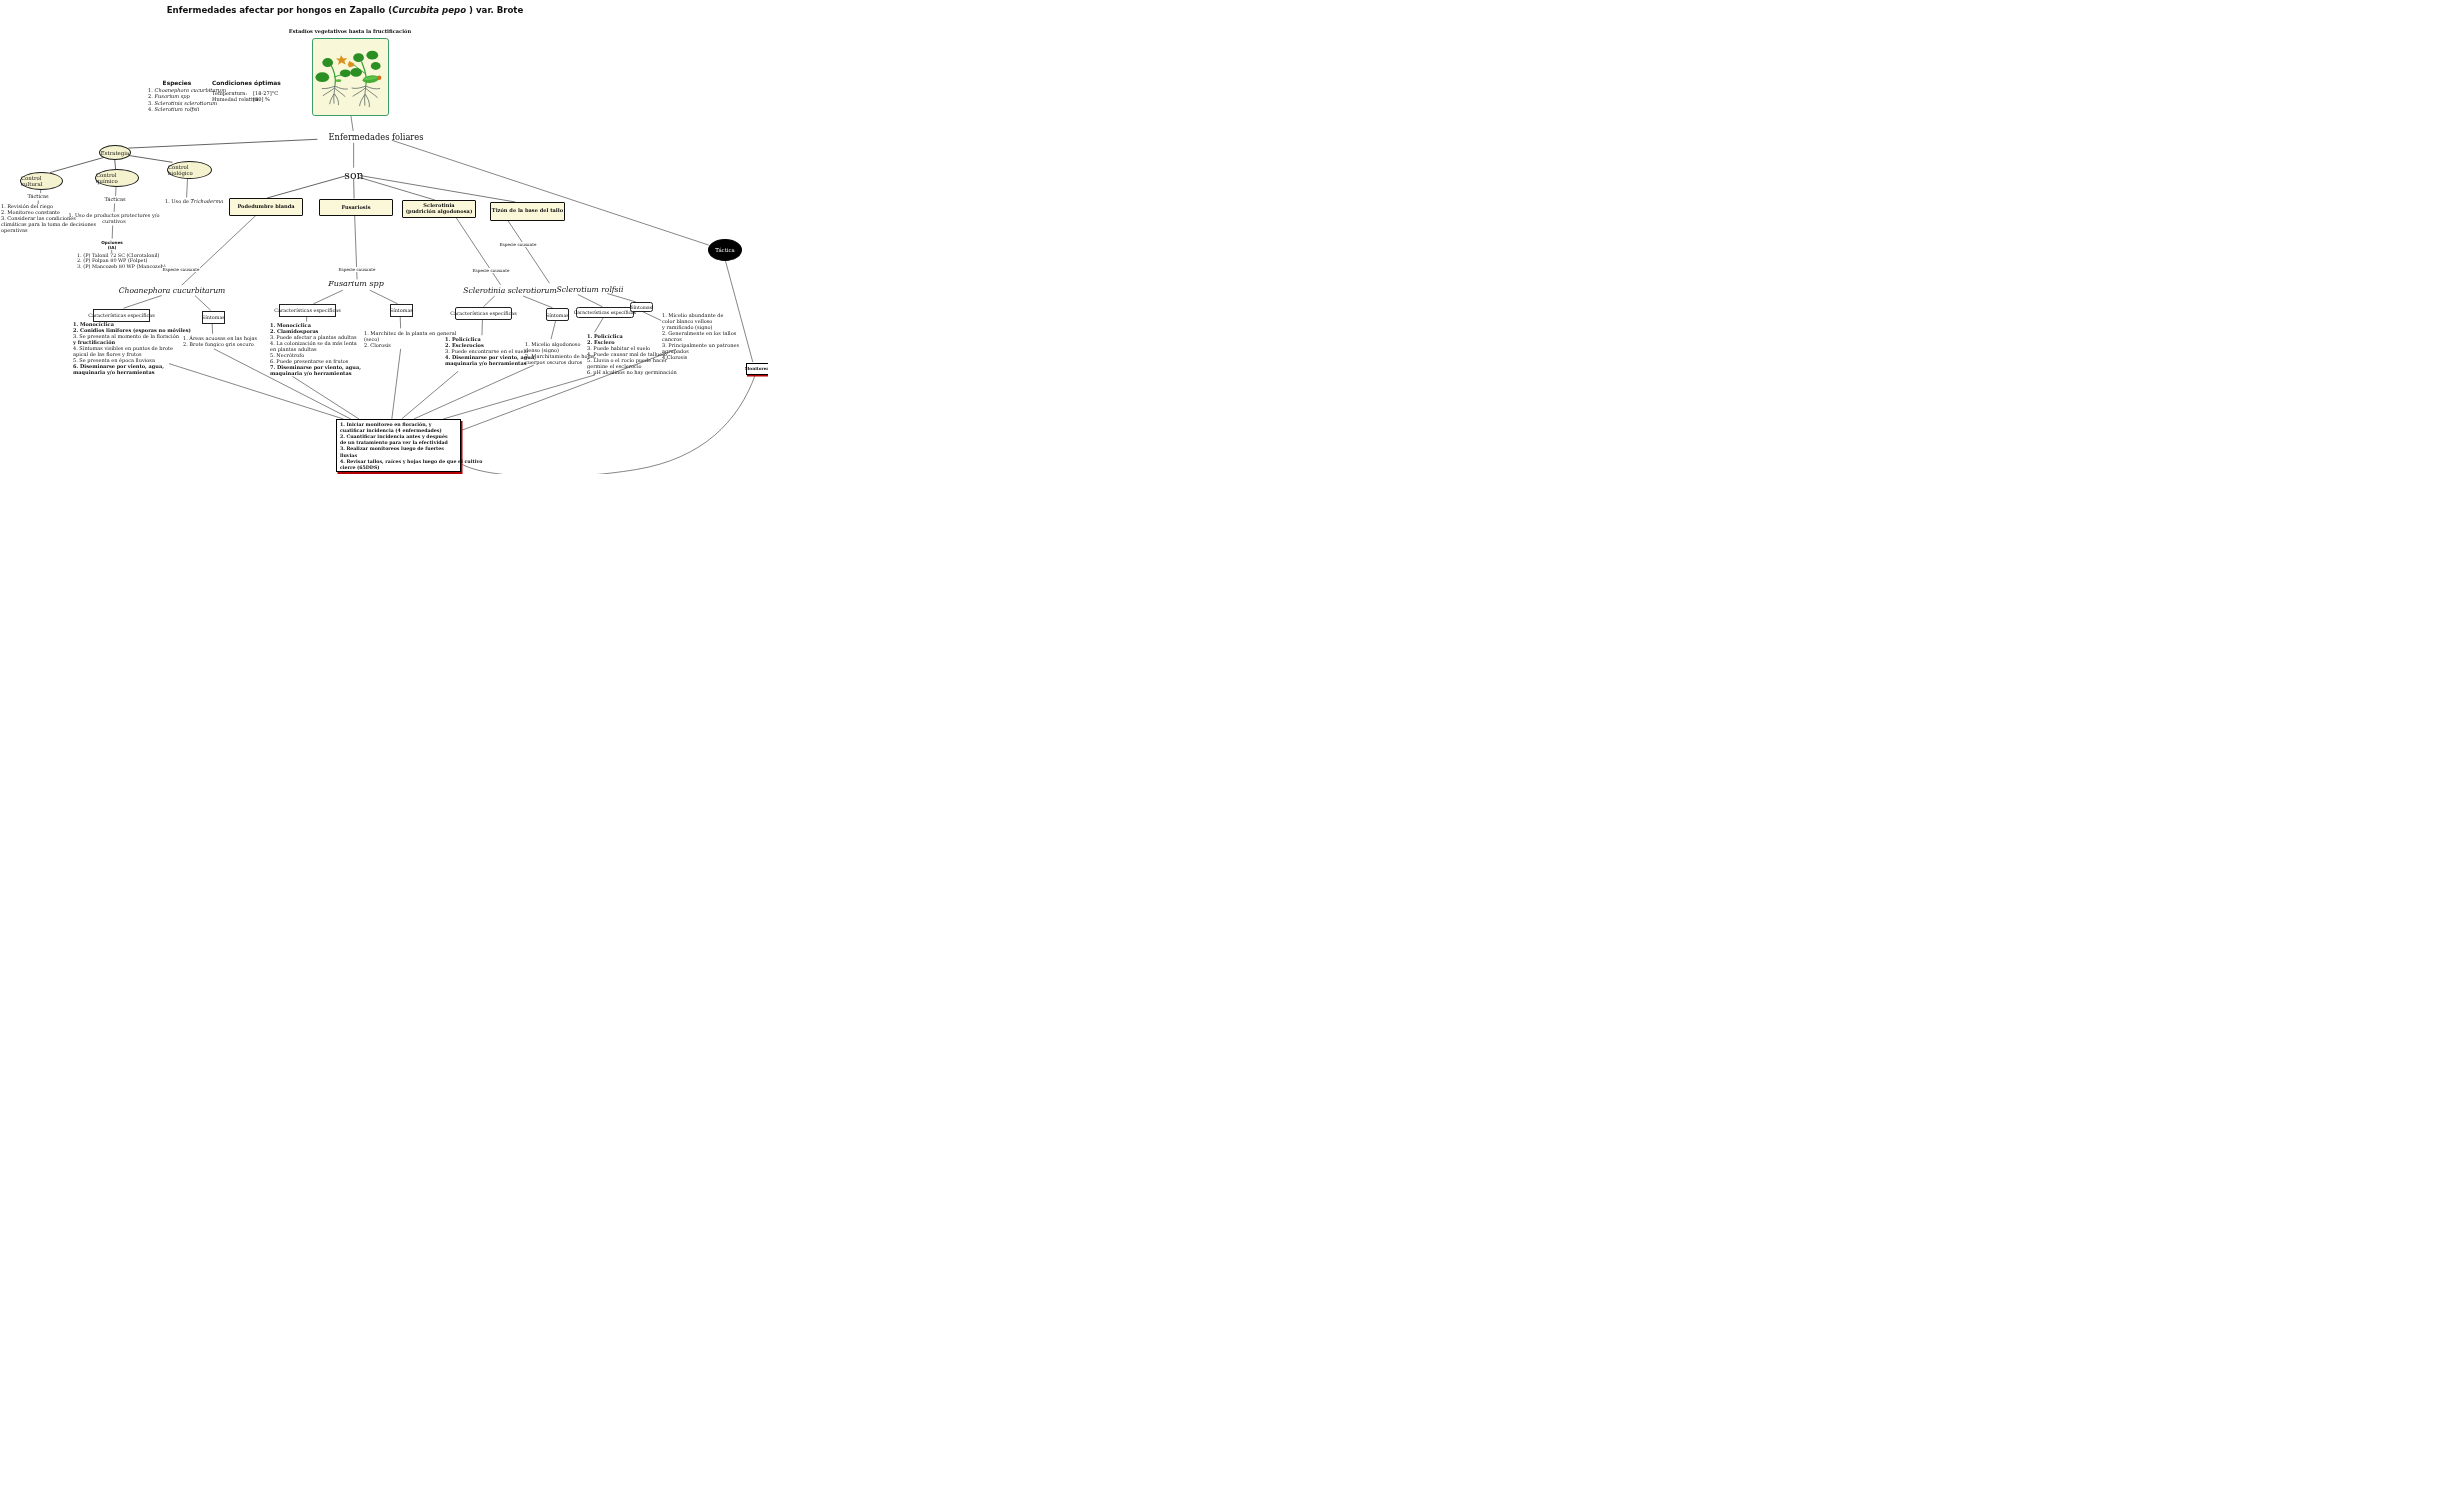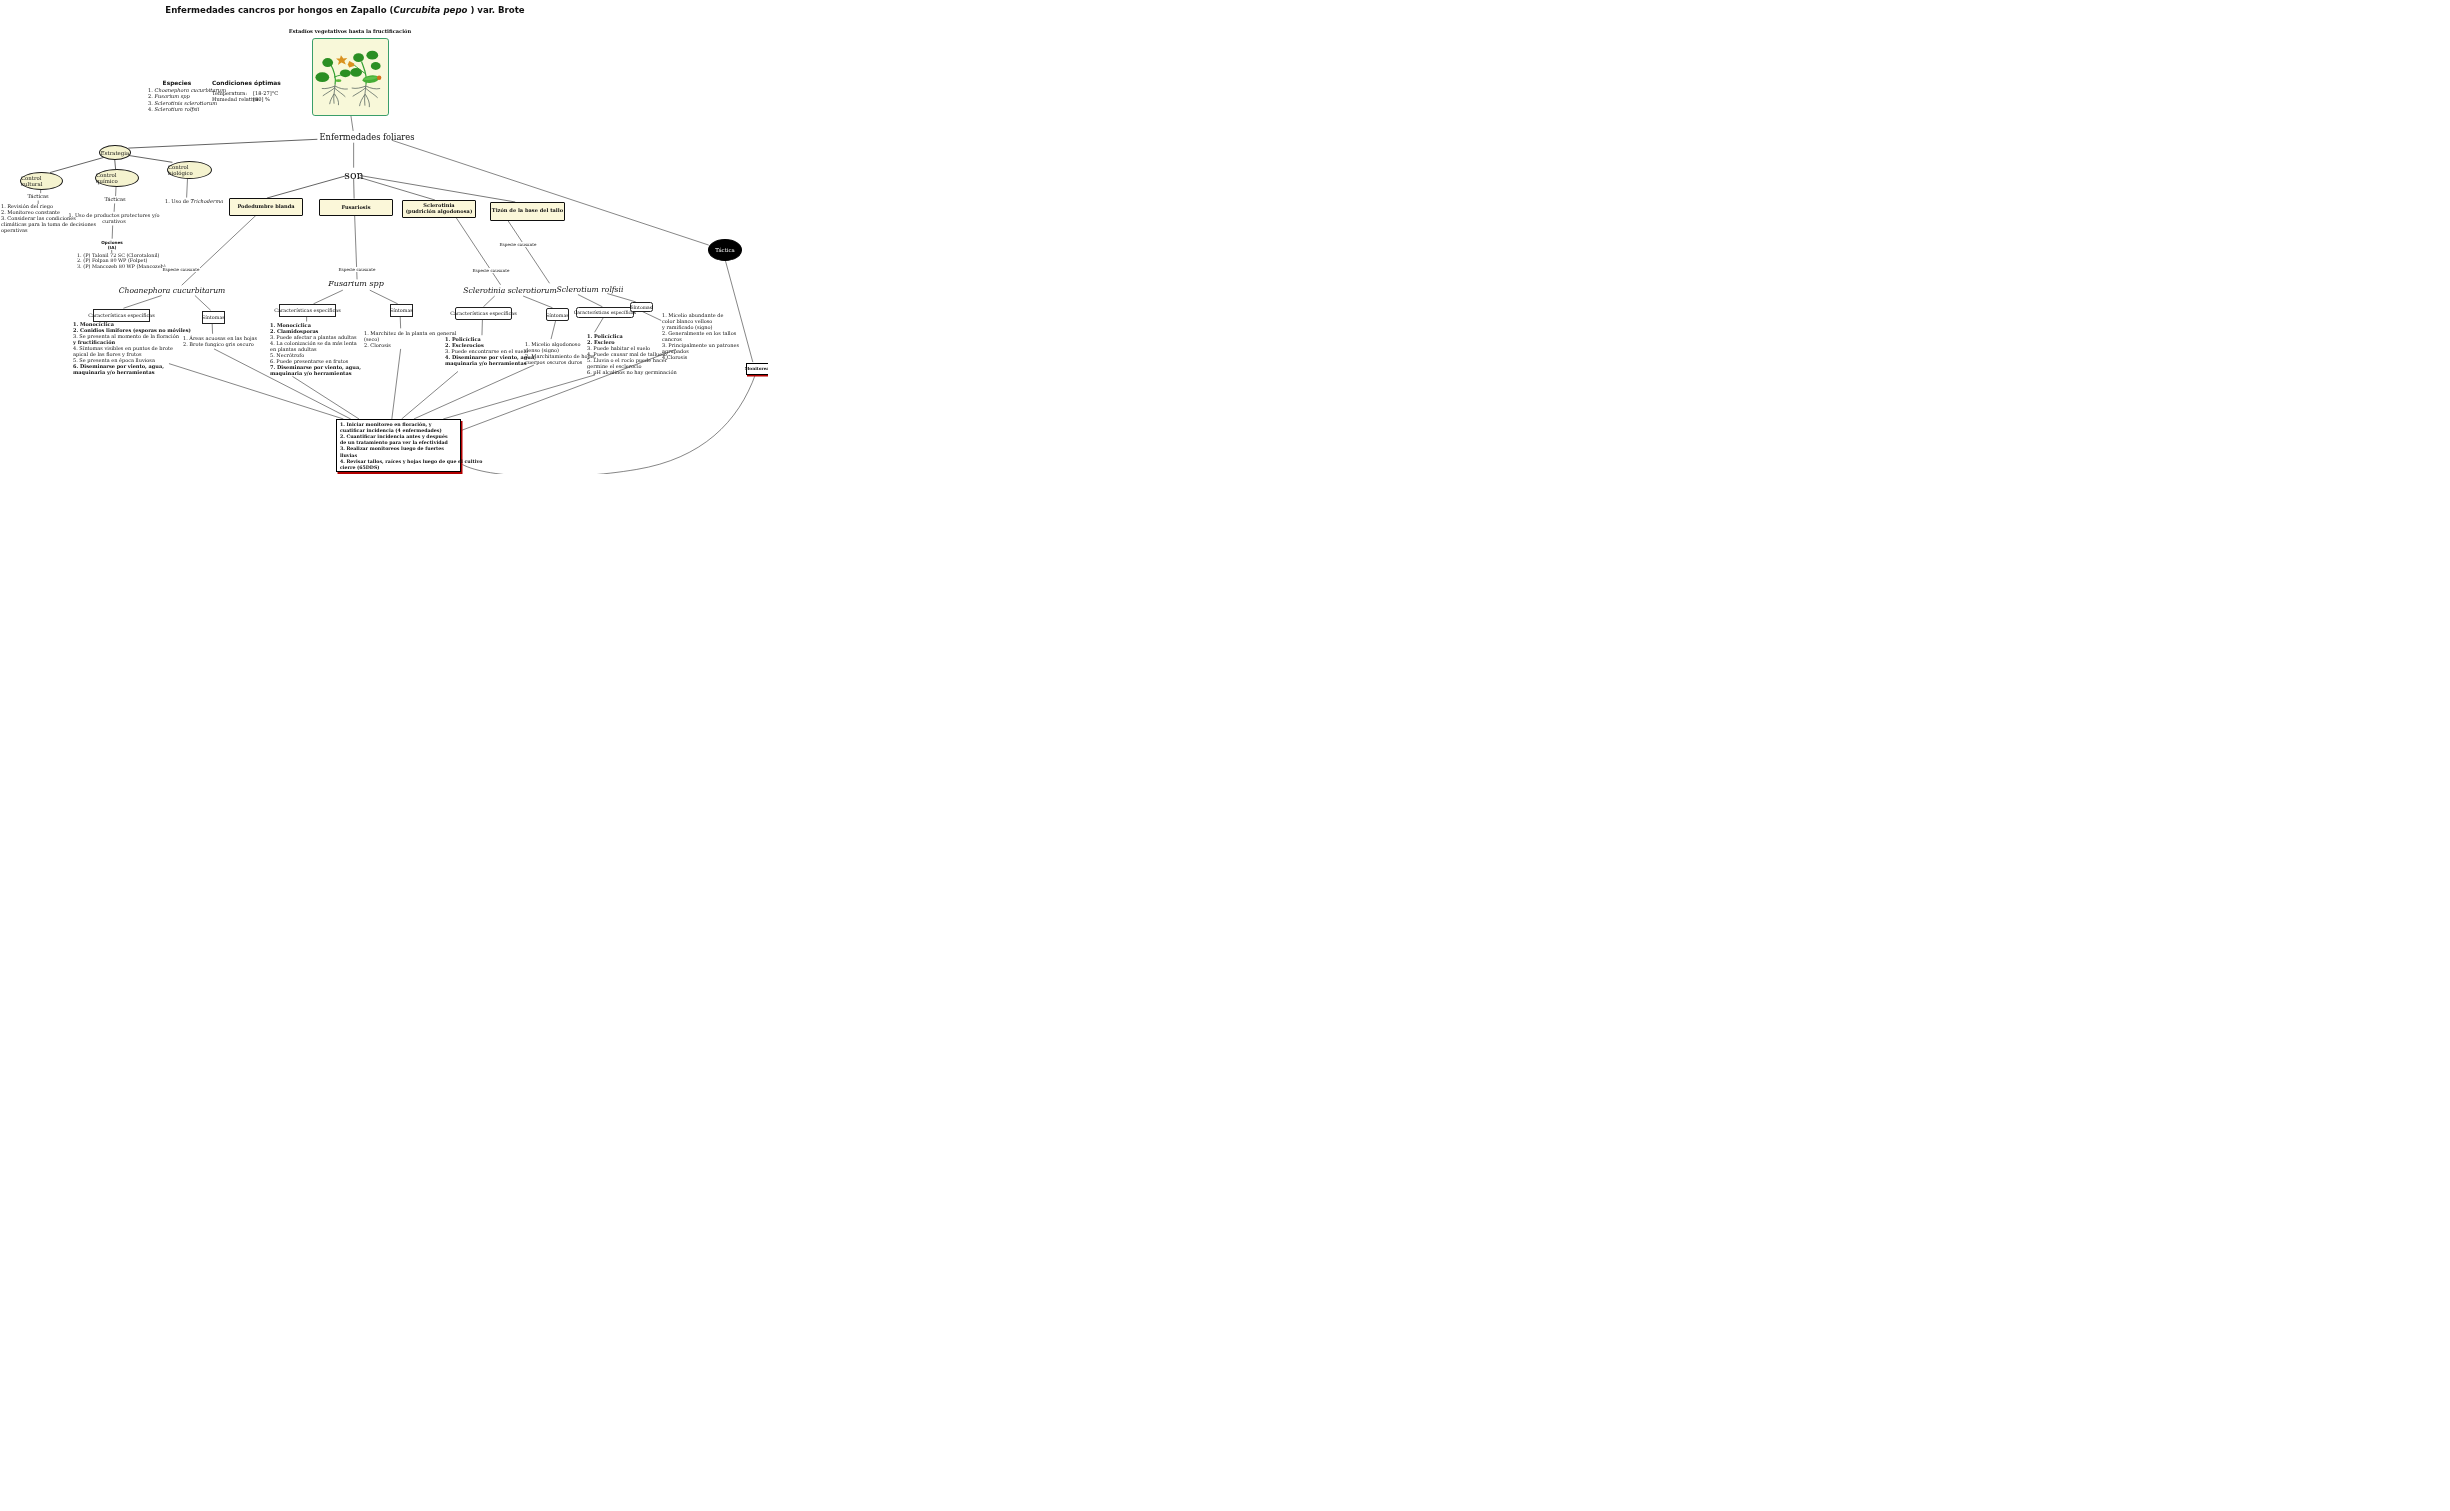--- a/index.html
+++ b/index.html
@@ -87,21 +87,21 @@
       <line x1="1090" y1="745" x2="845" y2="855"></line>
       <line x1="1215" y1="765" x2="905" y2="855"></line>
       <line x1="1380" y1="713" x2="943" y2="878"></line>
 
       <line x1="1480" y1="528" x2="1537" y2="739"></line>
       <path d="M 1543 762 C 1508 862, 1432 936, 1300 958 C 1158 982, 996 976, 944 948"></path>
     </g>
   </svg>
 
   <div class="abs ctr sans" style="left:345px;top:4.9px;font-size:8.6px;font-weight:700;white-space:nowrap;">
-    <span>Enfermedades cancros por hongos en Zapallo (</span><span class="it">Curcubita pepo</span><span> ) var. Brote</span>
+    <span>Enfermedades afectar por hongos en Zapallo (</span><span class="it">Curcubita pepo</span><span> ) var. Brote</span>
   </div>
 
   <div class="abs ctr" style="left:350px;top:28px;font-size:5.1px;font-weight:600;white-space:nowrap;">Estadíos vegetativos hasta la fructificación</div>
 
   <div class="abs" style="left:312px;top:38px;width:75px;height:76px;background:#f8f8d9;
        border:1px solid #3a9e6a;border-radius:2.9px;">
     <svg width="73" height="74" viewBox="0 0 149 151">
 
       <g stroke="#44524f" stroke-width="1.4" fill="none">
         <path d="M45 93 C44 108 41 118 43 132"></path>
@@ -155,21 +155,21 @@
       <div class="ln"><span>3. </span><span class="it">Sclerotinia sclerotiorum</span></div>
       <div class="ln"><span>4. </span><span class="it">Sclerotium rolfsii</span></div>
     </div>
 
   <div class="abs sans" style="left:212px;top:80px;font-size:5.9px;font-weight:700;white-space:nowrap;">Condiciones óptimas</div>
   <div class="abs" style="left:212px;top:90px;font-size:5.1px;white-space:nowrap;">Temperatura:</div>
   <div class="abs" style="left:253px;top:90px;font-size:5.1px;white-space:nowrap;">[18-27]°C</div>
   <div class="abs" style="left:212px;top:96px;font-size:5.1px;white-space:nowrap;">Humedad relativa:</div>
   <div class="abs" style="left:253px;top:96px;font-size:5.1px;white-space:nowrap;">[80] %</div>
 
-  <div class="abs ctr" style="left:367px;top:132px;font-size:8.3px;white-space:nowrap;">Enfermedades foliares</div>
+  <div class="abs ctr" style="left:376px;top:132px;font-size:8.3px;white-space:nowrap;">Enfermedades foliares</div>
   <div class="abs ctr" style="left:354px;top:169px;font-size:11px;">son</div>
 
   <div class="node" style="left:99px;top:145px;width:30px;height:13.2px;">
     <span>Estrategia</span>
     </div>
   <div class="node" style="left:20px;top:172px;width:41px;height:16px;">
     <span>Control cultural</span>
     </div>
   <div class="node" style="left:95px;top:169px;width:42px;height:16px;">
     <span>Control químico</span>

